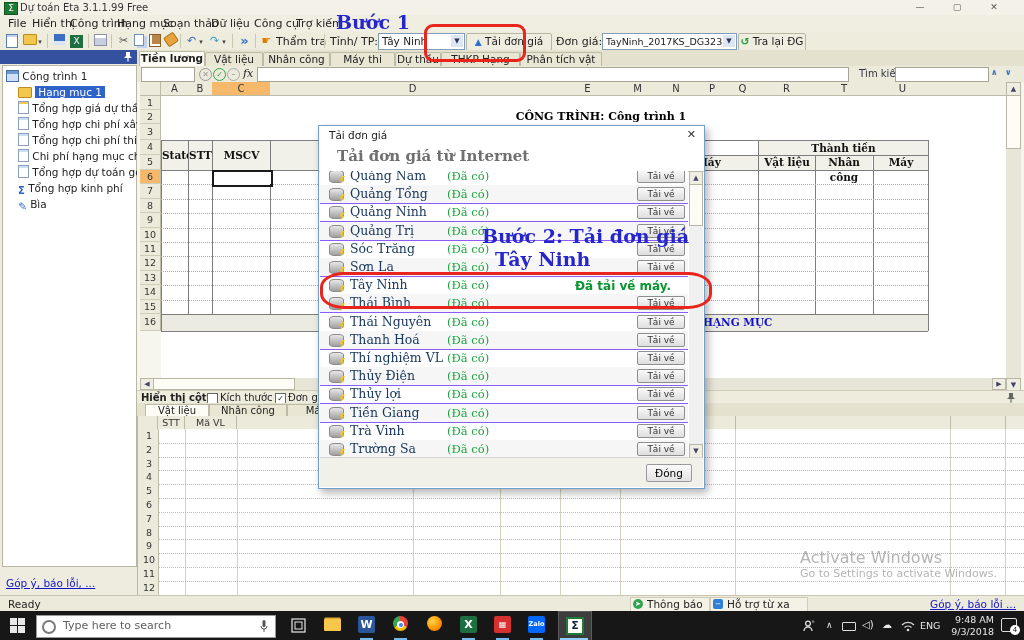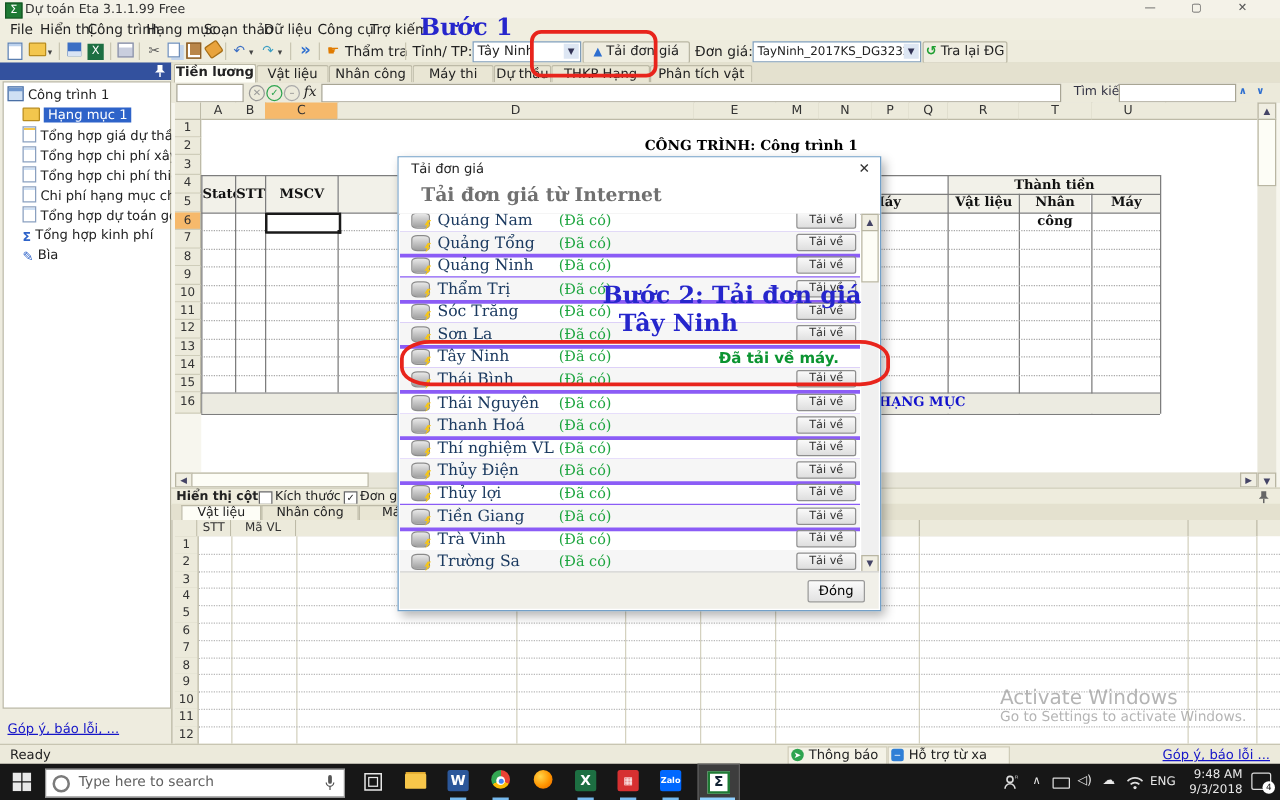--- a/index.html
+++ b/index.html
@@ -72,21 +72,21 @@
   
   .taskbar{position:absolute;left:0;top:611px;width:1024px;height:29px;background:#171717;}
   .tkico{position:absolute;top:5px;width:17px;height:17px;border-radius:2px;color:#fff;font-weight:bold;text-align:center;font-size:11px;line-height:17px;}
   .runbar{position:absolute;top:26.5px;height:2px;background:#76b9ed;}
   .trytxt{position:absolute;color:#e8e8e8;font-size:9.5px;}
   
   .dialog{position:absolute;left:318px;top:125px;width:385px;height:362px;background:#fff;border:1px solid #72a0c8;box-shadow:3px 4px 8px rgba(0,0,0,.3);z-index:70;}
   .dtitle{position:absolute;left:0;top:0;width:100%;height:18px;background:#fff;font-size:10.5px;line-height:18px;color:#222;}
   .dhead{position:absolute;left:0;top:18px;width:100%;height:27px;background:#fff;border-bottom:1px solid #c9c9c9;}
   .dlist{position:absolute;left:1px;top:45px;width:368px;height:287px;overflow:hidden;background:#fff;}
-  .drow{position:absolute;left:0;width:368px;height:18px;border-bottom:3px solid #8b5cf6;}
+  .drow{position:absolute;left:0;width:368px;height:18px;border-bottom:1px solid #8b5cf6;}
   .drow.alt{background:#f6f6f6;}
   .dname{position:absolute;left:30px;top:1px;font-size:12.5px;color:#1b3a60;font-family:"DejaVu Serif","Liberation Serif",serif;}
   .dstatus{position:absolute;left:127px;top:2px;font-size:11.5px;color:#1da53f;font-family:"DejaVu Serif","Liberation Serif",serif;}
   .dl{position:absolute;right:3px;top:2px;width:48px;height:14px;background:linear-gradient(#fafafa,#dedede);border:1px solid #8e8e8e;border-radius:2px;font-size:9px;color:#333;font-family:inherit;padding:0;}
   .dnote{position:absolute;left:255px;top:3px;font-size:12px;font-weight:bold;color:#0b9431;}
   .dbicon{position:absolute;left:9px;top:3px;width:13px;height:11px;background:linear-gradient(#e8e8e8,#9f9f9f);border-radius:5px/3px;border:1px solid #8a8a8a;}
   .bolt{position:absolute;right:-2px;bottom:-2px;width:6px;height:8px;background:#f5c518;clip-path:polygon(55% 0,100% 0,55% 45%,90% 45%,20% 100%,45% 52%,10% 52%);}
   .dscroll{position:absolute;right:1px;top:45px;width:14px;height:287px;background:#f0f0f0;}
   .dfoot{position:absolute;left:1px;bottom:1px;width:383px;height:29px;background:#f1f0e9;border-top:1px solid #d4d4d4;}
   .dongbtn{position:absolute;right:11px;top:6px;width:46px;height:18px;background:linear-gradient(#fbfbfb,#e2e2e2);border:1px solid #9a9a9a;border-radius:2px;font-size:10.5px;font-family:inherit;}
@@ -507,21 +507,21 @@
             <span class="bolt"></span>
           </span>
         <span class="dname">Quảng Ninh</span>
         <span class="dstatus">(Đã có)</span>
         <button class="dl">Tải về</button>
       </div>
       <div class="drow alt" style="top:50.6px">
         <span class="dbicon">
             <span class="bolt"></span>
           </span>
-        <span class="dname">Thẩm Trị</span>
+        <span class="dname">Quảng Trị</span>
         <span class="dstatus">(Đã có)</span>
         <button class="dl">Tải về</button>
       </div>
       <div class="drow" style="top:68.8px">
         <span class="dbicon">
             <span class="bolt"></span>
           </span>
         <span class="dname">Sóc Trăng</span>
         <span class="dstatus">(Đã có)</span>
         <button class="dl">Tải về</button>

